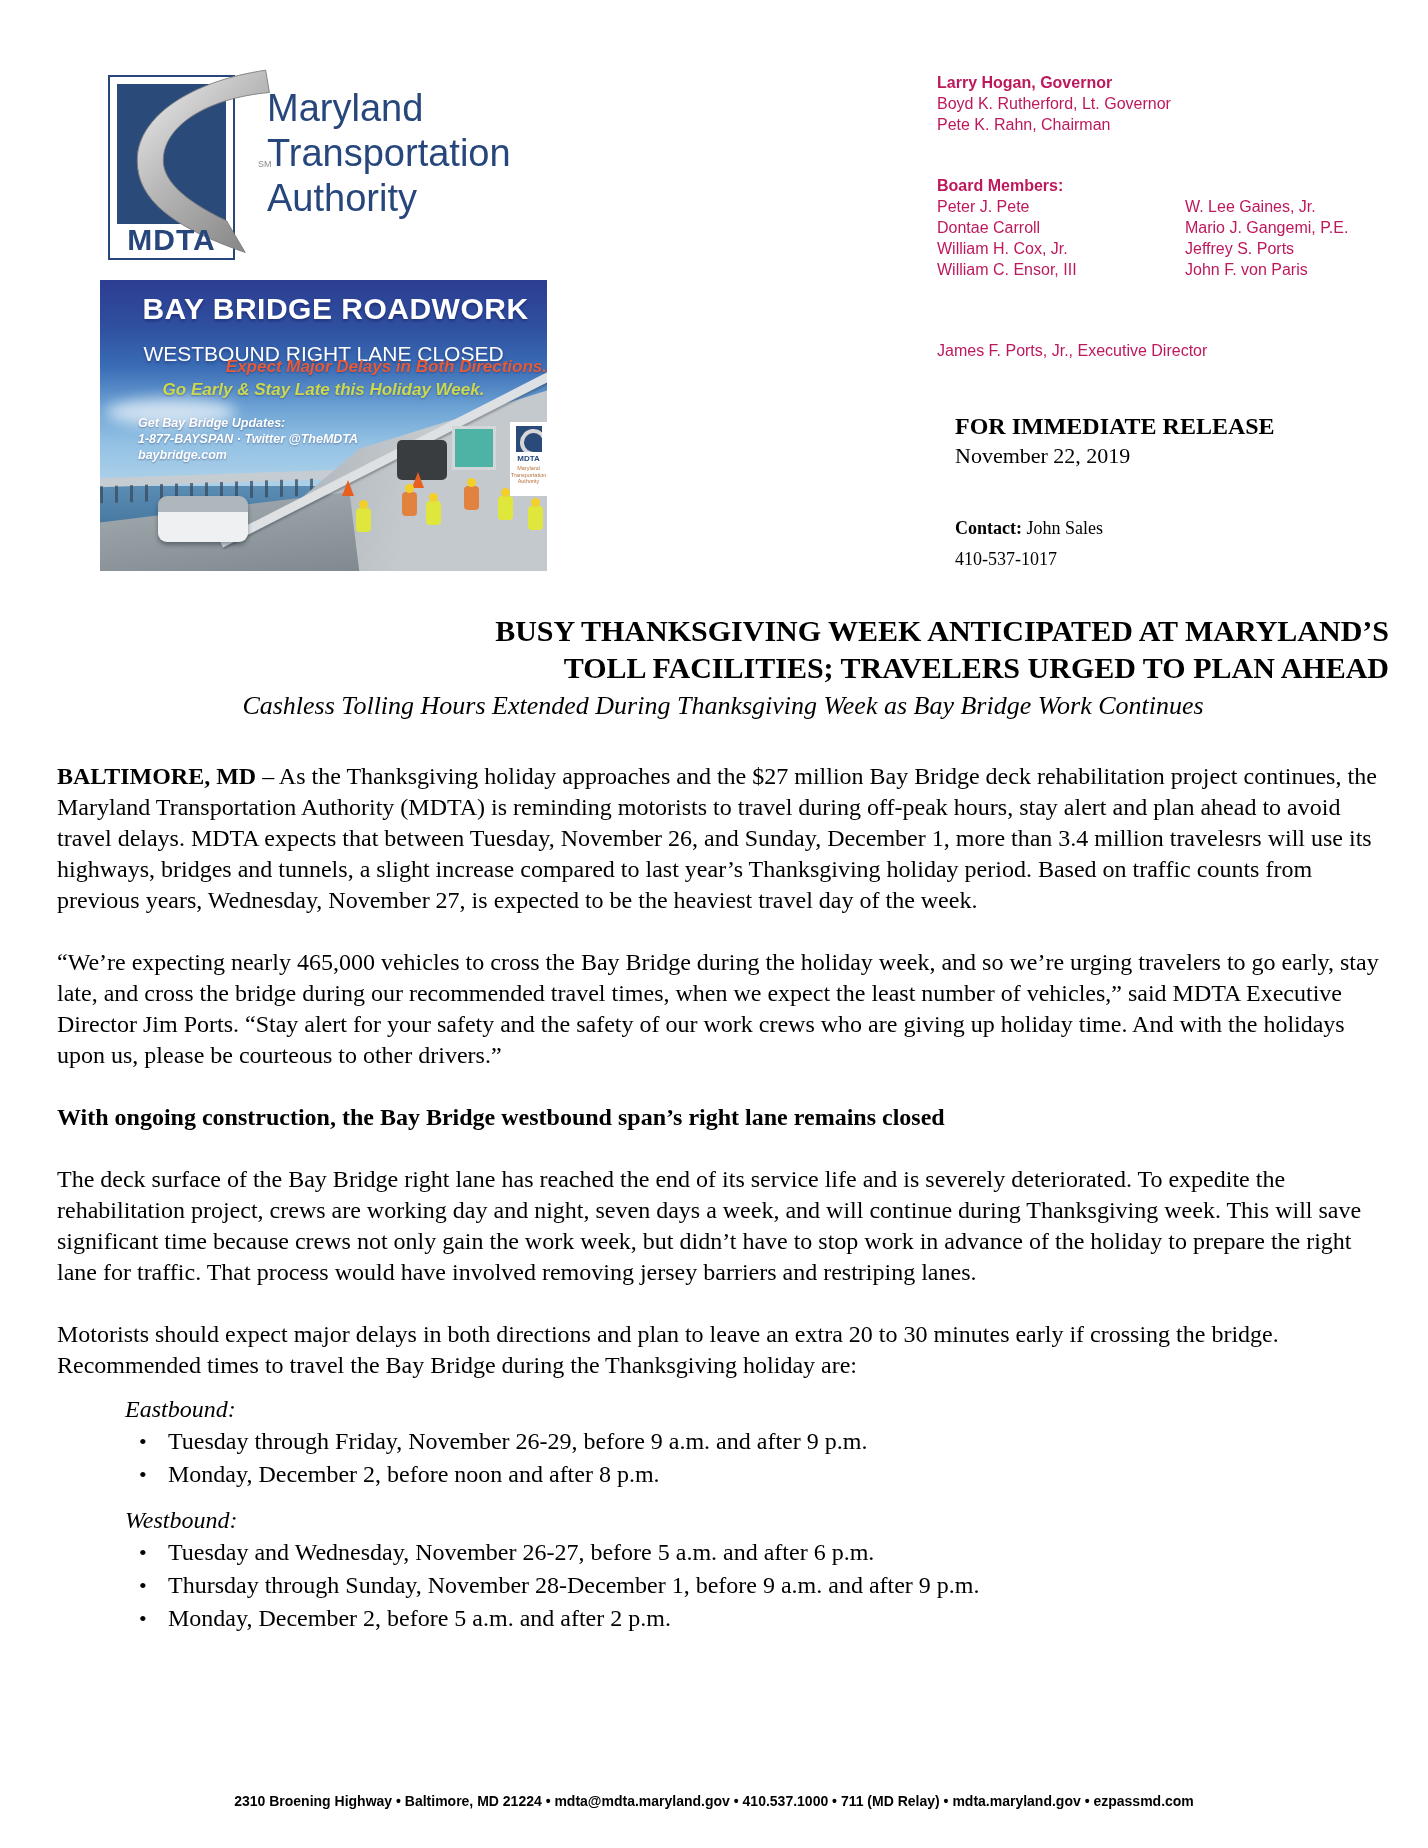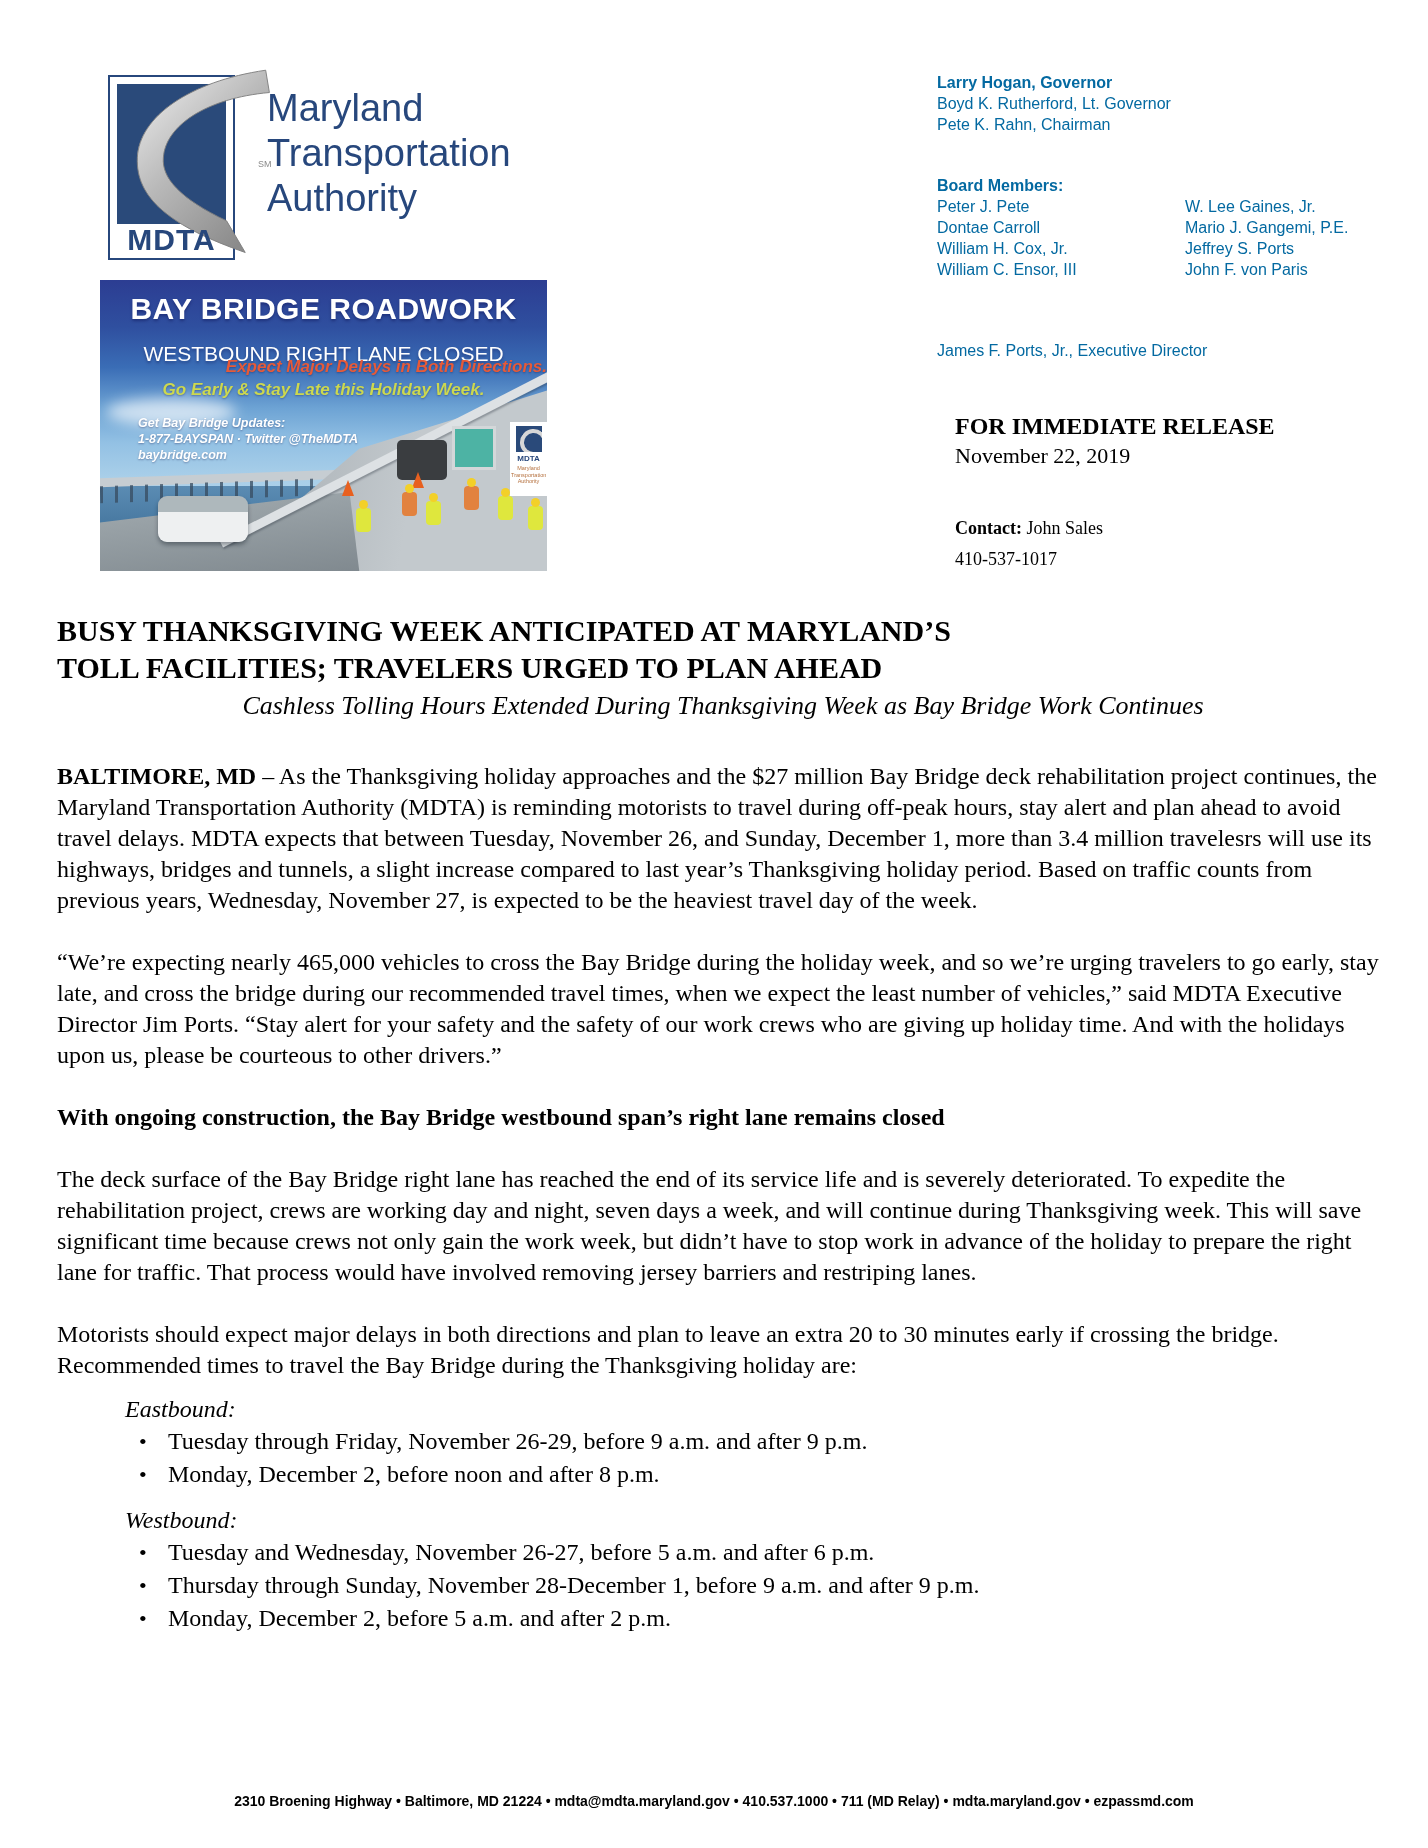--- a/index.html
+++ b/index.html
@@ -12,41 +12,41 @@
   .logo-square{position:absolute;left:9px;top:9px;width:109px;height:140px;background:#2a4a7a;}
   .logo-swoosh{position:absolute;left:-6px;top:-16px;width:186px;height:214px;pointer-events:none;}
   .logo-acronym{position:absolute;left:0;bottom:4px;width:100%;text-align:center;
     font:bold 30px/32px "Liberation Sans",sans-serif;color:#27477c;letter-spacing:1px;}
   .logo-sm{position:absolute;left:150px;top:84px;font:9px "Liberation Sans",sans-serif;color:#8a8a8a;}
   .org-name{position:absolute;left:267px;top:86px;font:38px/45px "Liberation Sans",sans-serif;
     color:#27477c;font-weight:500;}
 
   
   .officials{position:absolute;left:937px;top:72px;width:475px;
-    font:16px/21px "Liberation Sans",sans-serif;color:#0369a1;}
+    font:16px/21px "Liberation Sans",sans-serif;color:#be185d;}
   .officials .b{font-weight:bold;}
   .board{margin-top:40px;}
   .board-cols{display:flex;}
   .board-col1{width:248px;}
   .board-col2{width:225px;}
   .exec{margin-top:60px;}
 
   
   .release{position:absolute;left:955px;top:411px;font-family:"Liberation Serif",serif;}
   .release-label{font-weight:bold;font-size:24px;line-height:30px;}
   .release-date{font-size:22px;line-height:30px;}
   .contact{position:absolute;left:955px;top:513px;font-size:18px;line-height:31px;}
   .contact .b{font-weight:bold;}
 
   
   .banner{position:absolute;left:100px;top:280px;width:447px;height:291px;overflow:hidden;
     background:linear-gradient(180deg,#2c3d92 0%,#2f4f9f 16%,#3a6db6 30%,#6da3d4 44%,#93c1e4 56%,#a9cfe9 68%,#b9d9ee 100%);
     font-family:"Liberation Sans",sans-serif;}
   .bn-title{position:absolute;top:12px;width:100%;text-align:center;color:#fff;font-weight:bold;
-    font-size:30px;line-height:34px;letter-spacing:.5px;text-shadow:0 2px 3px rgba(0,0,60,.35);}
+    font-size:30px;line-height:34px;letter-spacing:.5px;text-shadow:0 2px 3px rgba(0,0,60,.35);padding-left:12px;}
   .bn-sub{position:absolute;top:47px;width:100%;text-align:center;color:#fff;font-weight:normal;
     font-size:21px;line-height:24px;text-shadow:0 2px 3px rgba(0,0,60,.35);margin-top:15px;}
   .bn-delay{position:absolute;top:77px;width:100%;text-align:right;font-style:italic;font-weight:bold;
     font-size:17px;color:#e65a38;text-shadow:0 1px 2px rgba(0,0,60,.3);}
   .bn-early{position:absolute;top:100px;width:100%;text-align:center;font-style:italic;font-weight:bold;
     font-size:17px;color:#ccd84f;text-shadow:0 1px 2px rgba(0,0,60,.3);}
   .bn-updates{position:absolute;left:38px;top:135px;color:#fff;font-style:italic;font-weight:bold;
     font-size:12.5px;line-height:16px;text-shadow:0 1px 2px rgba(0,0,60,.35);}
   
   .ph-cloud{position:absolute;left:6px;top:118px;width:130px;height:28px;background:rgba(255,255,255,.65);
@@ -79,21 +79,21 @@
   .bn-logo{position:absolute;right:0;top:142px;width:37px;height:74px;background:#fff;padding-top:4px;
     box-sizing:border-box;text-align:center;}
   .bn-logo-square{width:26px;height:26px;background:#2a4a7a;margin:0 auto;position:relative;overflow:hidden;}
   .bn-logo-square::before{content:"";position:absolute;left:4px;top:3px;width:19px;height:19px;border-radius:50%;
     border:4px solid #d7d7d7;border-right-color:transparent;transform:rotate(40deg);}
   .bn-logo-acronym{font:bold 8px/10px "Liberation Sans",sans-serif;color:#27477c;margin-top:2px;}
   .bn-logo-text{font:5.5px/6.5px "Liberation Sans",sans-serif;color:#b5713f;padding:1px 1px 0 1px;}
 
   
   .content{position:absolute;left:57px;top:612px;width:1332px;font-size:24px;line-height:31px;}
-  .headline{font-weight:bold;font-size:30px;line-height:37px;text-align:left;}
+  .headline{font-weight:bold;font-size:30px;line-height:37px;text-align:right;}
   .subhead{font-style:italic;font-size:26px;line-height:34px;text-align:center;margin:3px 0 38px 0;}
   .content p{margin:0 0 31px 0;}
   .bold-head{font-weight:bold;}
   .lead{font-weight:bold;}
   .tight{margin-bottom:13px !important;}
   .list-label{margin-left:68px;font-style:italic;}
   ul.times{list-style:none;margin:0 0 14px 0;padding:0;}
   ul.times li{position:relative;margin-left:80px;padding-left:31px;line-height:33px;}
   ul.times li::before{content:"•";position:absolute;left:2px;top:0;font-size:22px;}
   .wb-label{margin-top:6px;}

